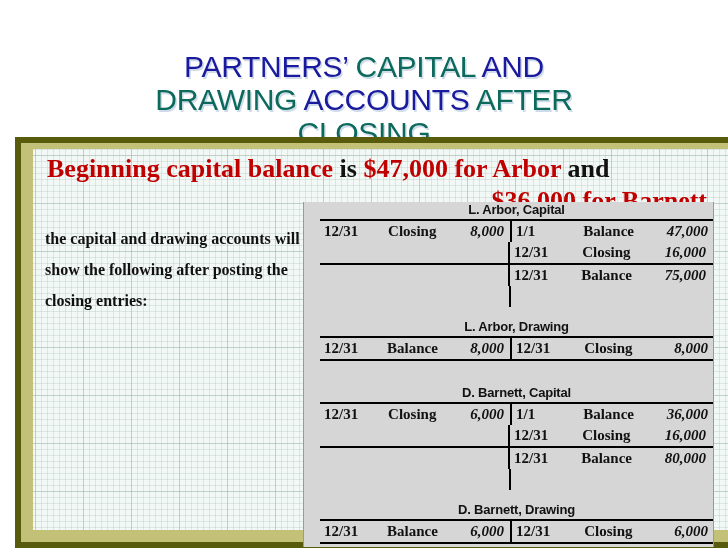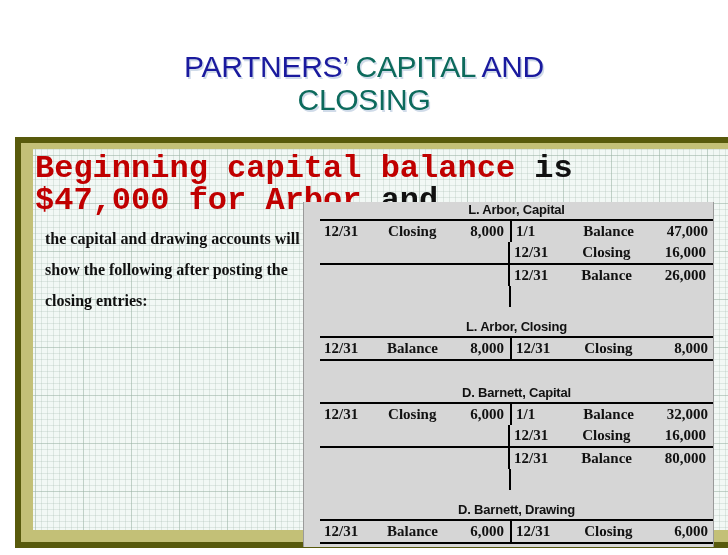--- a/index.html
+++ b/index.html
@@ -69,26 +69,26 @@
       linear-gradient(to right, rgba(170,190,180,0.30) 1px, transparent 1px),
       linear-gradient(to bottom, rgba(170,190,180,0.30) 1px, transparent 1px);
     background-size: 48px 48px, 48px 48px, 6px 6px, 6px 6px;
     background-position: 2px 0, 0 6px, 2px 0, 0 0;
     overflow: hidden;
   }
 
   
   #headline {
     position: absolute;
-    left: 2px;
+    left: 14px;
     top: 4px;
     width: 660px;
-    font-family: Liberation Mono, monospace;
+    font-family: Liberation Serif, serif;
     font-weight: bold;
-    font-size: 32px;
+    font-size: 26px;
     line-height: 32px;
     color: #c00000;
     text-align: left;
     z-index: 3;
   }
   #headline .blk { color: #111111; }
   #headline .ln2 { display: block; text-align: right; padding-left: 30px; }
 
   
   #body-text {
@@ -144,37 +144,42 @@
     align-items: flex-start;
     font-weight: bold;
     font-size: 15px;
     color: #111111;
   }
   .half-l { display: flex; width: 190px; height: 100%; align-items: center; }
   .half-r { display: flex; width: 203px; height: 100%; align-items: center;
             border-left: 2px solid #000000; }
   .c-date { width: 56px; padding-left: 4px; }
   .c-desc { flex: 1 1 auto; padding-left: 10px; }
-  .c-amt  { width: 70px; text-align: right; padding-right: 6px; }
+  .c-amt  { width: 70px; text-align: right; padding-right: 6px; font-style: italic; }
   .half-r .c-date { }
   .half-r .c-desc { padding-left: 14px; }
   .half-r .c-amt { width: 78px; padding-right: 7px; }
 </style>
 </head>
 <body>
 
 <div id="slide">
 
   <div id="title-block">
     <div>
       <span class="w c-blue">PARTNERS’</span>
       <span class="w c-teal">CAPITAL</span>
       <span class="w c-blue">AND</span>
     </div>
     <div>
+      <span class="w c-teal">DRAWING</span>
+      <span class="w c-blue">ACCOUNTS</span>
+      <span class="w c-teal">AFTER</span>
+    </div>
+    <div>
       <span class="w c-teal">CLOSING</span>
     </div>
   </div>
 
   <div id="frame-outer"></div>
   <div id="frame-inner"></div>
 
   <div id="paper">
 
     <div id="headline">
@@ -214,32 +219,32 @@
             <span class="c-desc red">Closing</span>
             <span class="c-amt red">16,000</span>
           </div>
         </div>
         <div class="rule-bot-single"></div>
         <div class="trow">
           <div class="half-l"></div>
           <div class="half-r">
             <span class="c-date">12/31</span>
             <span class="c-desc">Balance</span>
-            <span class="c-amt">26,000</span>
+            <span class="c-amt">75,000</span>
           </div>
         </div>
         <div class="trow">
           <div class="half-l"></div>
           <div class="half-r"></div>
         </div>
       </div>
     </div>
 
     <div class="tacct" style="top:117px;">
-      <div class="tacct-title">L. Arbor, Closing</div>
+      <div class="tacct-title">L. Arbor, Drawing</div>
       <div class="rule-top"></div>
       <div class="trow">
         <div class="half-l">
           <span class="c-date">12/31</span>
           <span class="c-desc">Balance</span>
           <span class="c-amt">8,000</span>
         </div>
         <div class="half-r">
           <span class="c-date">12/31</span>
           <span class="c-desc red">Closing</span>
@@ -255,21 +260,21 @@
       <div style="position:relative;">
         <div class="trow">
           <div class="half-l">
             <span class="c-date">12/31</span>
             <span class="c-desc red">Closing</span>
             <span class="c-amt red">6,000</span>
           </div>
           <div class="half-r">
             <span class="c-date">1/1</span>
             <span class="c-desc">Balance</span>
-            <span class="c-amt">32,000</span>
+            <span class="c-amt">36,000</span>
           </div>
         </div>
         <div class="trow">
           <div class="half-l"></div>
           <div class="half-r">
             <span class="c-date">12/31</span>
             <span class="c-desc red">Closing</span>
             <span class="c-amt red">16,000</span>
           </div>
         </div>

